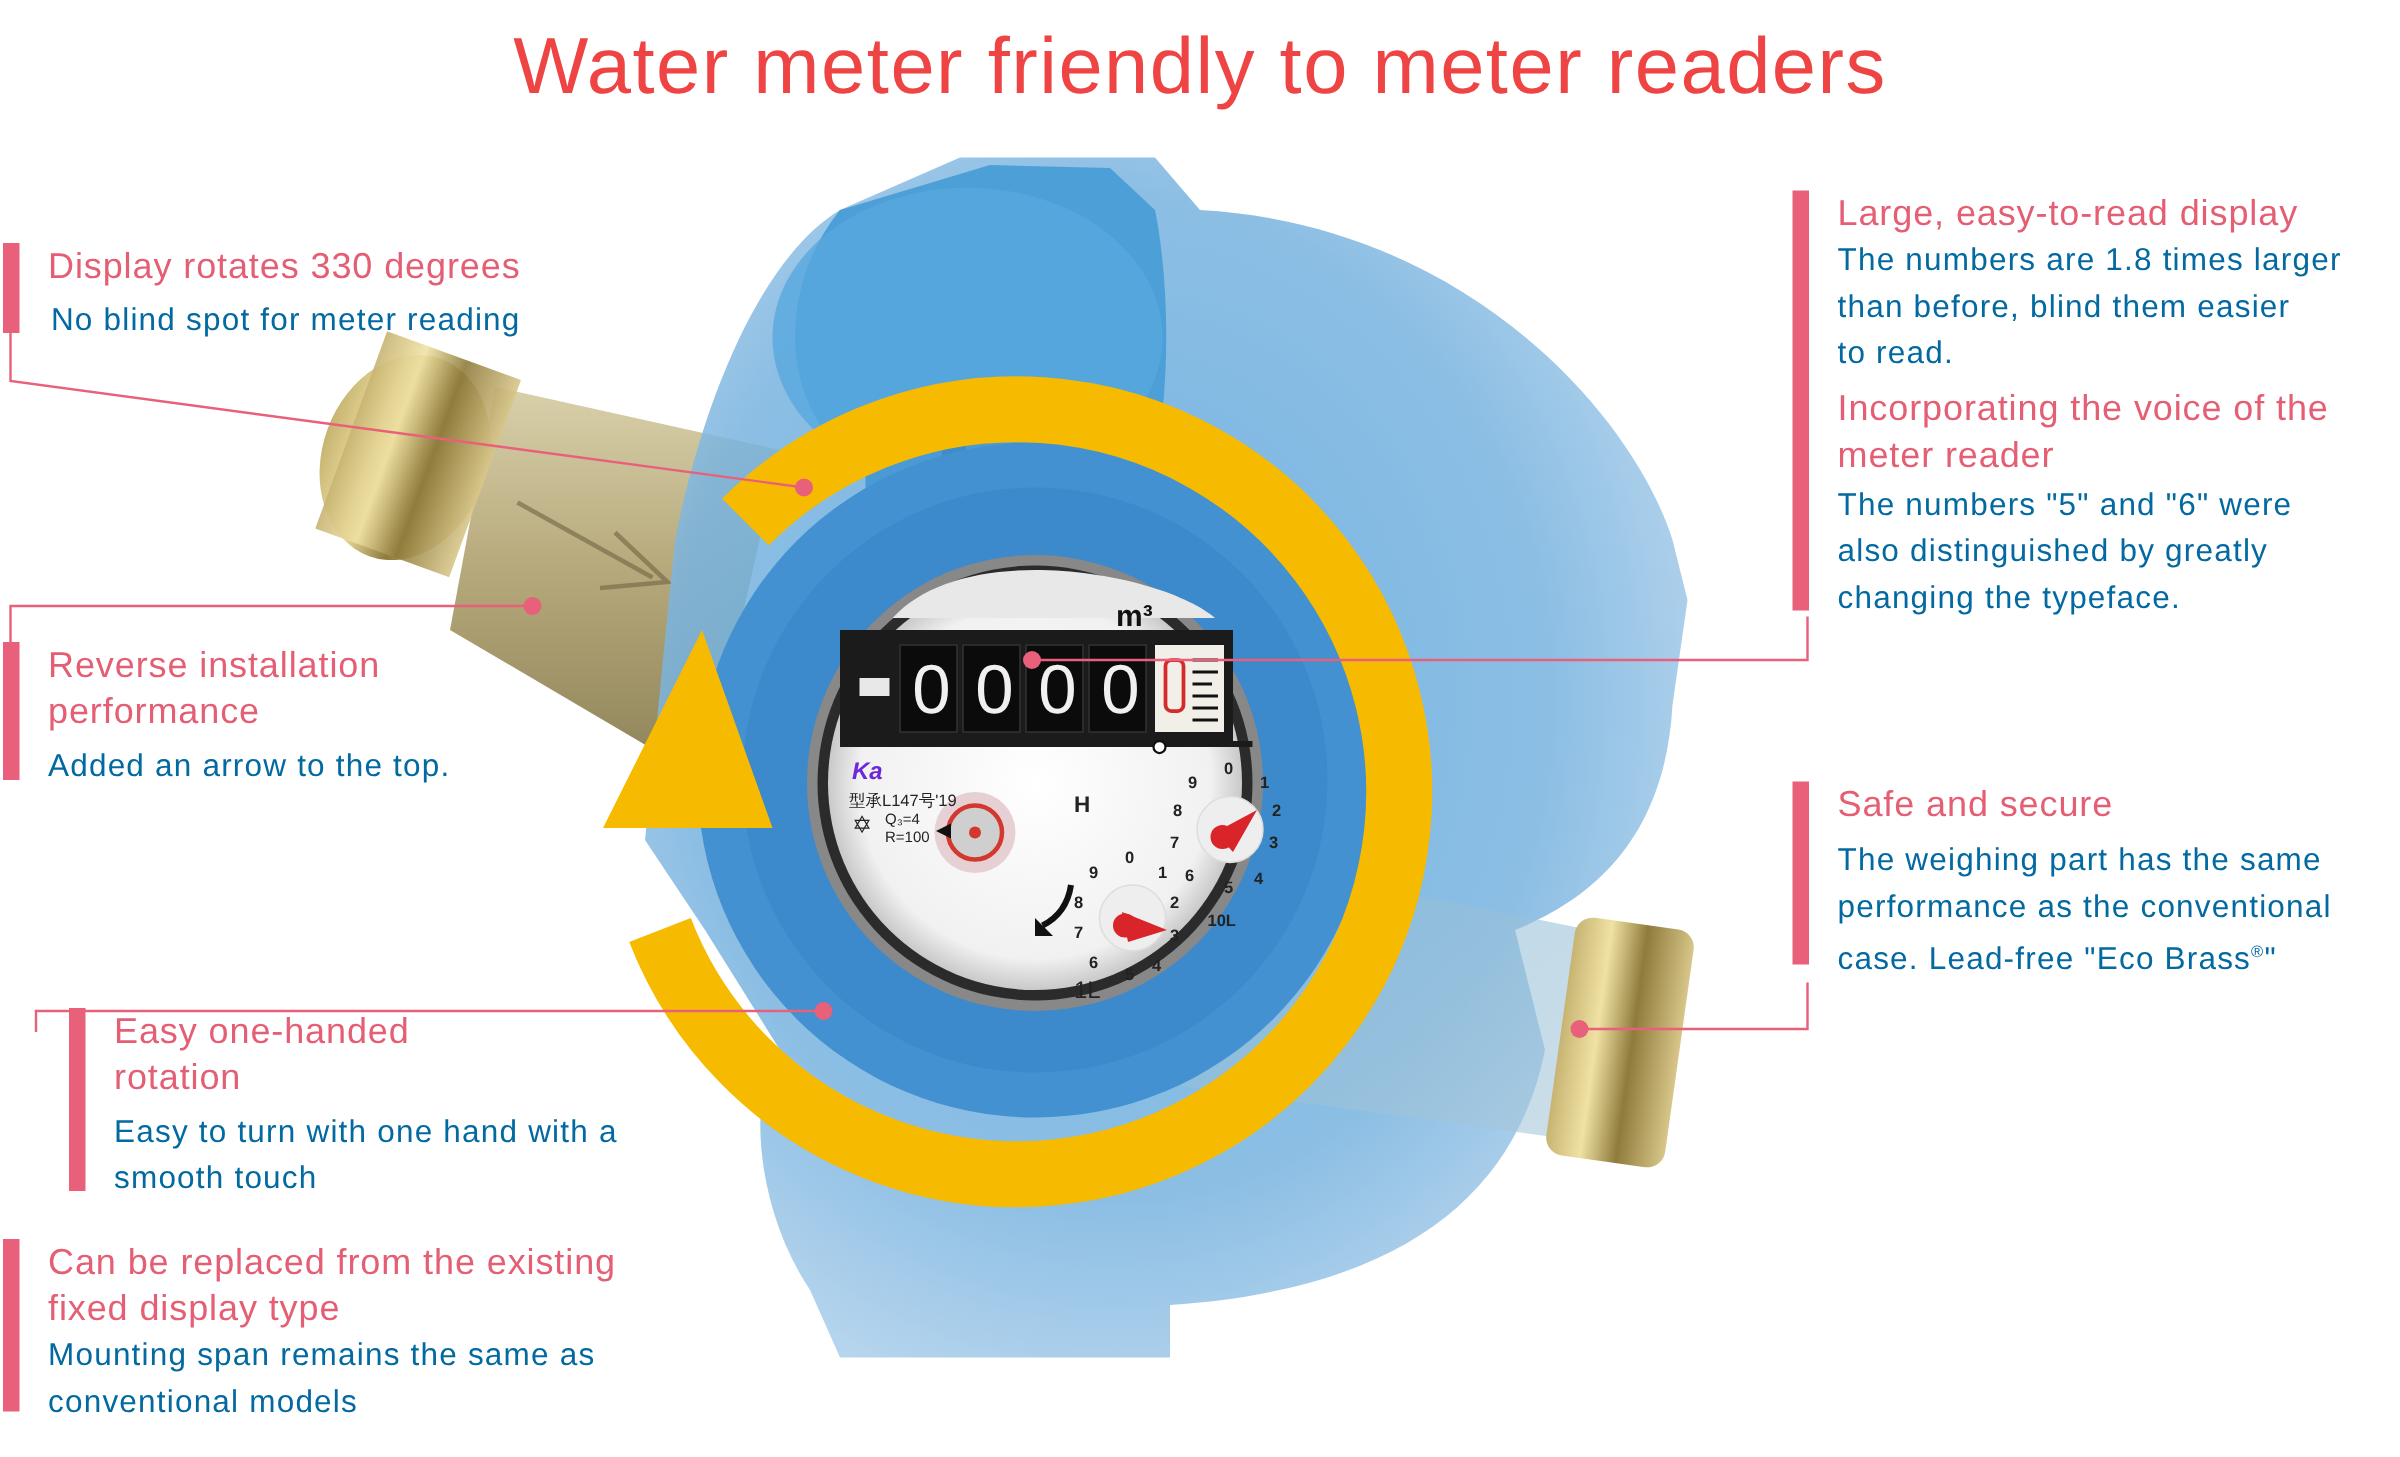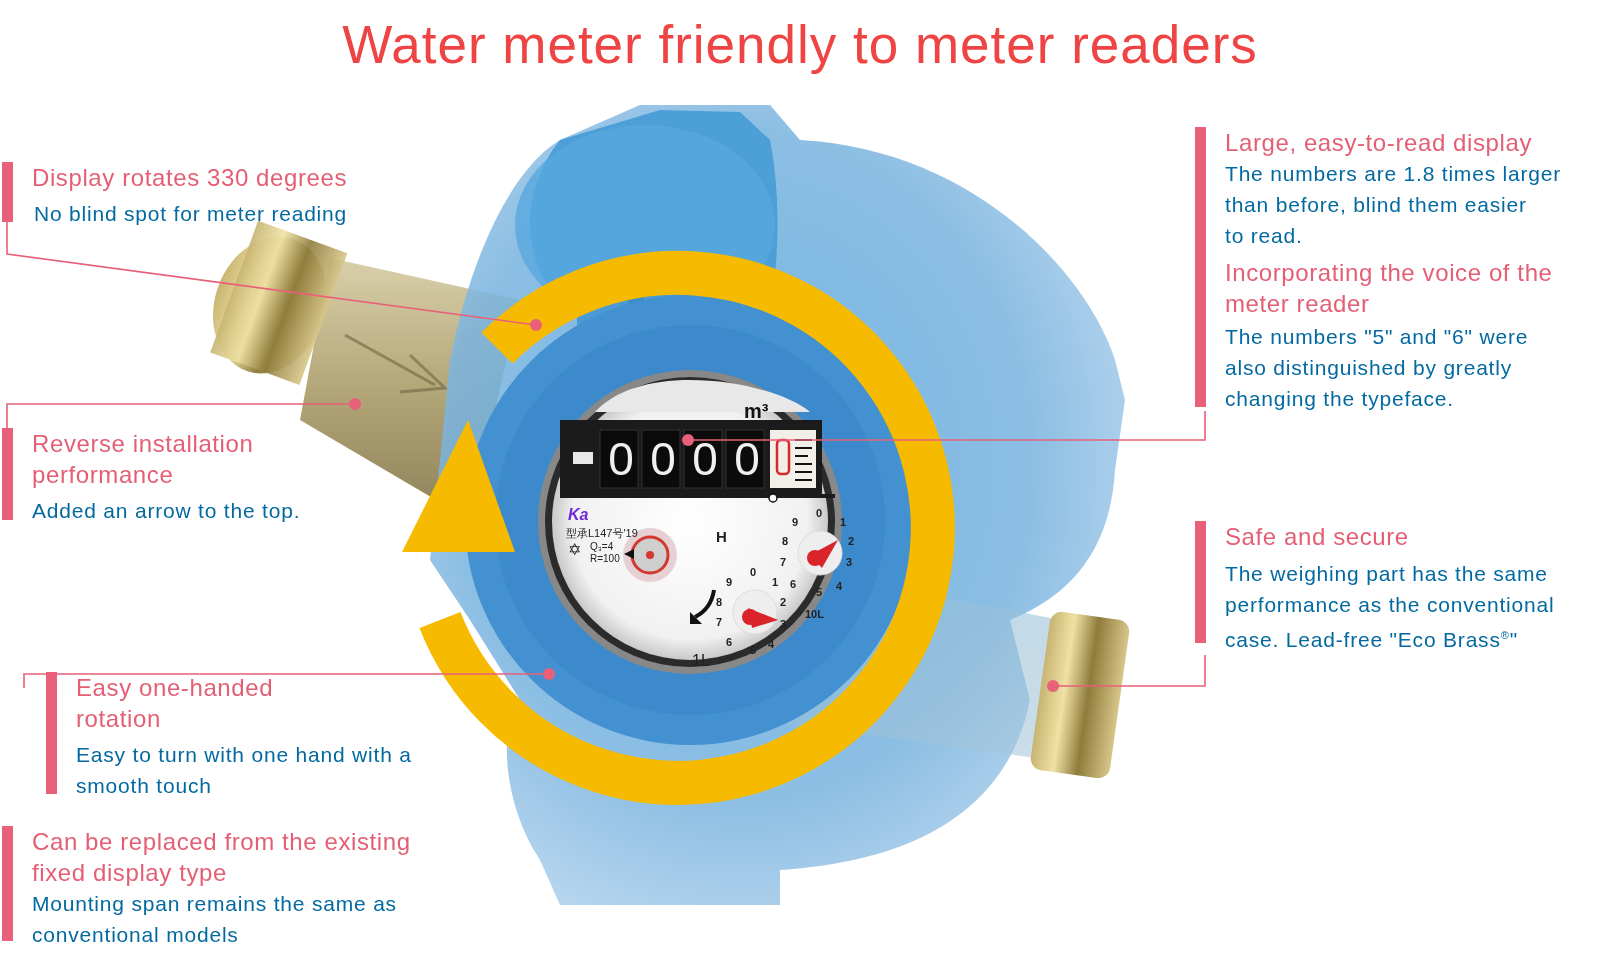--- a/index.html
+++ b/index.html
@@ -149,21 +149,21 @@
     <span style="width:42px;text-align:center;color:#f0f0f0;font-size:46px;line-height:58px;">0</span>
     <span style="width:42px;text-align:center;color:#f0f0f0;font-size:46px;line-height:58px;">0</span>
   </div>
   <div style="position:absolute;left:568px;top:506px;font-size:16px;font-style:italic;font-weight:bold;color:#6d28d9;">Ka</div>
   <div style="position:absolute;left:566px;top:526px;font-size:11px;color:#222;">型承L147号'19</div>
   <div style="position:absolute;left:590px;top:541px;font-size:10px;color:#222;">Q₃=4</div>
   <div style="position:absolute;left:590px;top:553px;font-size:10px;color:#222;">R=100</div>
   <div style="position:absolute;left:568px;top:540px;font-size:16px;color:#222;">✡</div>
   <div style="position:absolute;left:716px;top:528px;font-size:15px;font-weight:bold;color:#222;">H</div>
   <div style="position:absolute;left:805px;top:608px;font-size:11px;font-weight:bold;color:#222;">10L</div>
-  <div style="position:absolute;left:692px;top:652px;font-size:16px;font-weight:normal;color:#222;">1L</div>
+  <div style="position:absolute;left:716px;top:652px;font-size:16px;font-weight:normal;color:#222;">1L</div>
 
   <div style="position:absolute;left:0;top:0;font-size:11px;font-weight:bold;color:#222;">
     <span style="position:absolute;left:816px;top:507px;">0</span>
     <span style="position:absolute;left:840px;top:516px;">1</span>
     <span style="position:absolute;left:848px;top:535px;">2</span>
     <span style="position:absolute;left:846px;top:556px;">3</span>
     <span style="position:absolute;left:836px;top:580px;">4</span>
     <span style="position:absolute;left:816px;top:586px;">5</span>
     <span style="position:absolute;left:790px;top:578px;">6</span>
     <span style="position:absolute;left:780px;top:556px;">7</span>

